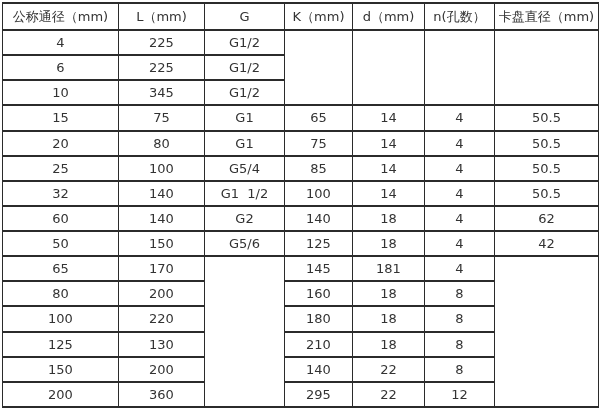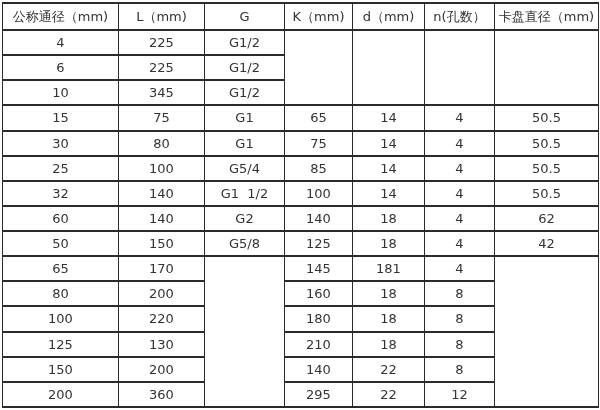--- a/index.html
+++ b/index.html
@@ -102,21 +102,21 @@
         <tr>
           <td>15</td>
           <td>75</td>
           <td>G1</td>
           <td>65</td>
           <td>14</td>
           <td>4</td>
           <td>50.5</td>
         </tr>
         <tr>
-          <td>30</td>
+          <td>20</td>
           <td>80</td>
           <td>G1</td>
           <td>75</td>
           <td>14</td>
           <td>4</td>
           <td>50.5</td>
         </tr>
         <tr>
           <td>25</td>
           <td>100</td>
@@ -140,21 +140,21 @@
           <td>140</td>
           <td>G2</td>
           <td>140</td>
           <td>18</td>
           <td>4</td>
           <td>62</td>
         </tr>
         <tr>
           <td>50</td>
           <td>150</td>
-          <td>G5/8</td>
+          <td>G5/6</td>
           <td>125</td>
           <td>18</td>
           <td>4</td>
           <td>42</td>
         </tr>
         <tr>
           <td>65</td>
           <td>170</td>
           <td rowspan="6"></td>
           <td>145</td>

